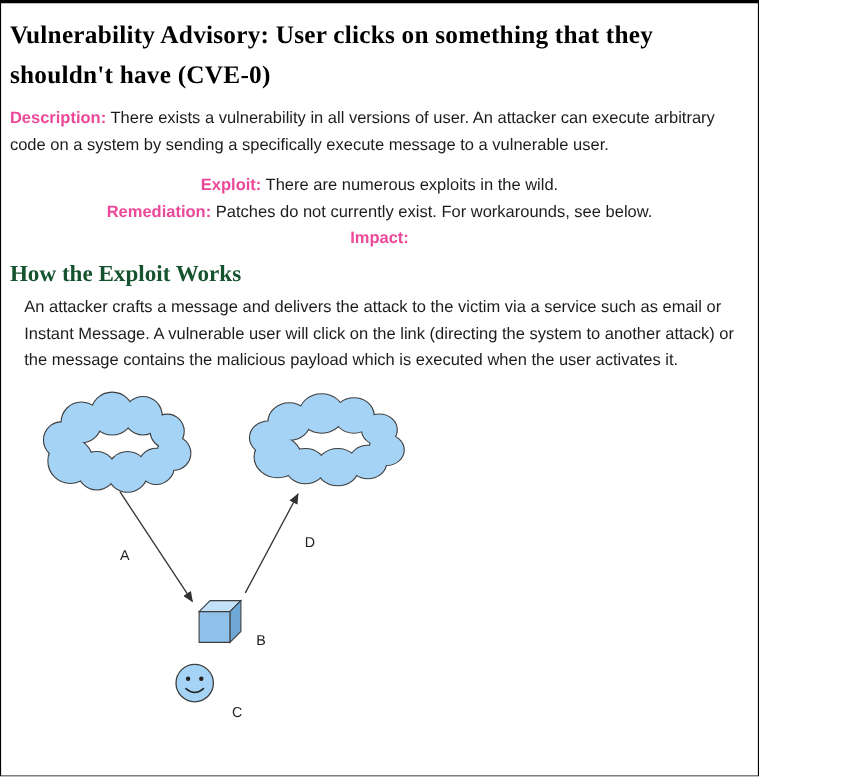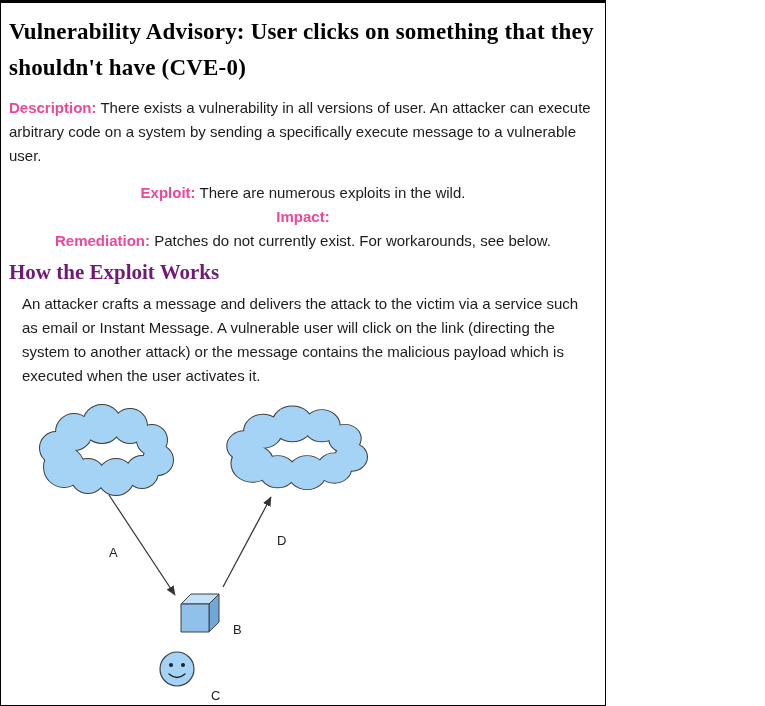--- a/index.html
+++ b/index.html
@@ -1,34 +1,34 @@
 <!DOCTYPE html>
 <html><head>
 <meta charset="utf-8">
 <style>
   html, body { margin: 0; padding: 0; background: #fff; }
   body {
     width: 765px; height: 706px; box-sizing: border-box; overflow: hidden;
     font-family: "Liberation Sans", sans-serif; color: #1c1c1c;
   }
   .page {
-    box-sizing: border-box; width: 606px; height: 706px;
+    box-sizing: border-box; width: 690px; height: 706px;
     border: 1px solid #000; border-top-width: 3px;
     padding: 0 8px; overflow: hidden; background: #fff;
   }
   h1.title {
     font-family: "Liberation Serif", serif; font-size: 23px; font-weight: 700;
     line-height: 36px; margin: 11px 0 10px 0; color: #000; letter-spacing: 0.2px;
   }
   p.desc { font-size: 15px; line-height: 24px; margin: 0 0 13px 0; }
   .fields { font-size: 15px; line-height: 24px; text-align: center; }
   .field strong, p.desc strong { font-weight: 700; color: #ec4899; }
   h2.section-heading {
     font-family: "Liberation Serif", serif; font-size: 21px; font-weight: 700;
-    margin: 7px 0 7px 0; color: #701a75;
+    margin: 7px 0 7px 0; color: #14532d;
   }
   p.body-text { font-size: 15px; line-height: 24px; margin: 0 0 0 13px; }
   .diagram-wrap { margin-top: 9px; }
   svg { display: block; overflow: visible; }
   .cloud-outline { fill: #a4d3f5; stroke: #3f3f3f; stroke-width: 2; }
   .cloud-body   { fill: #a4d3f5; stroke: none; }
   .edge { stroke: #333; stroke-width: 1.2; fill: none; }
   .diagram-label { font-family: "Liberation Sans", sans-serif; font-size: 13px; fill: #222; }
   .cube-front { fill: #8fc1ea; stroke: #3f3f3f; stroke-width: 1; }
   .cube-top   { fill: #c3e1f8; stroke: #3f3f3f; stroke-width: 1; }
@@ -48,26 +48,26 @@
     <strong>Description:</strong>
     <span>There exists a vulnerability in all versions of user. An attacker can execute arbitrary code on a system by sending a specifically execute message to a vulnerable user.</span>
   </p>
 
   <div class="fields">
     <div class="field">
       <strong>Exploit:</strong>
       <span>There are numerous exploits in the wild.</span>
     </div>
     <div class="field">
+      <strong>Remediation:</strong>
+      <span>Patches do not currently exist. For workarounds, see below.</span>
+    </div>
+    <div class="field">
       <strong>Impact:</strong>
       <span></span>
-    </div>
-    <div class="field">
-      <strong>Remediation:</strong>
-      <span>Patches do not currently exist. For workarounds, see below.</span>
     </div>
   </div>
 
   <h2 class="section-heading">How the Exploit Works</h2>
 
   <p class="body-text">An attacker crafts a message and delivers the attack to the victim via a service such as email or Instant Message. A vulnerable user will click on the link (directing the system to another attack) or the message contains the malicious payload which is executed when the user activates it.</p>
 
   <div class="diagram-wrap">
     <svg width="740" height="312" viewBox="0 0 740 312" xmlns="http://www.w3.org/2000/svg">
       <defs>

